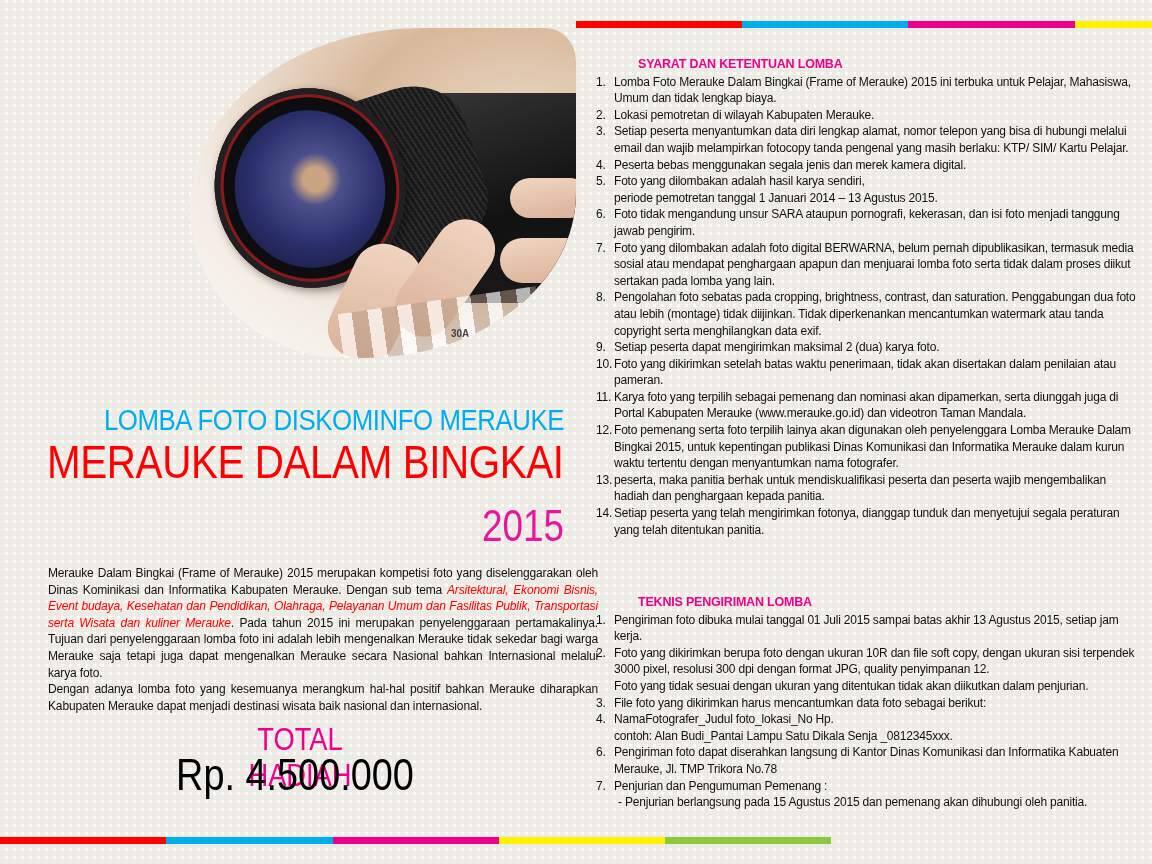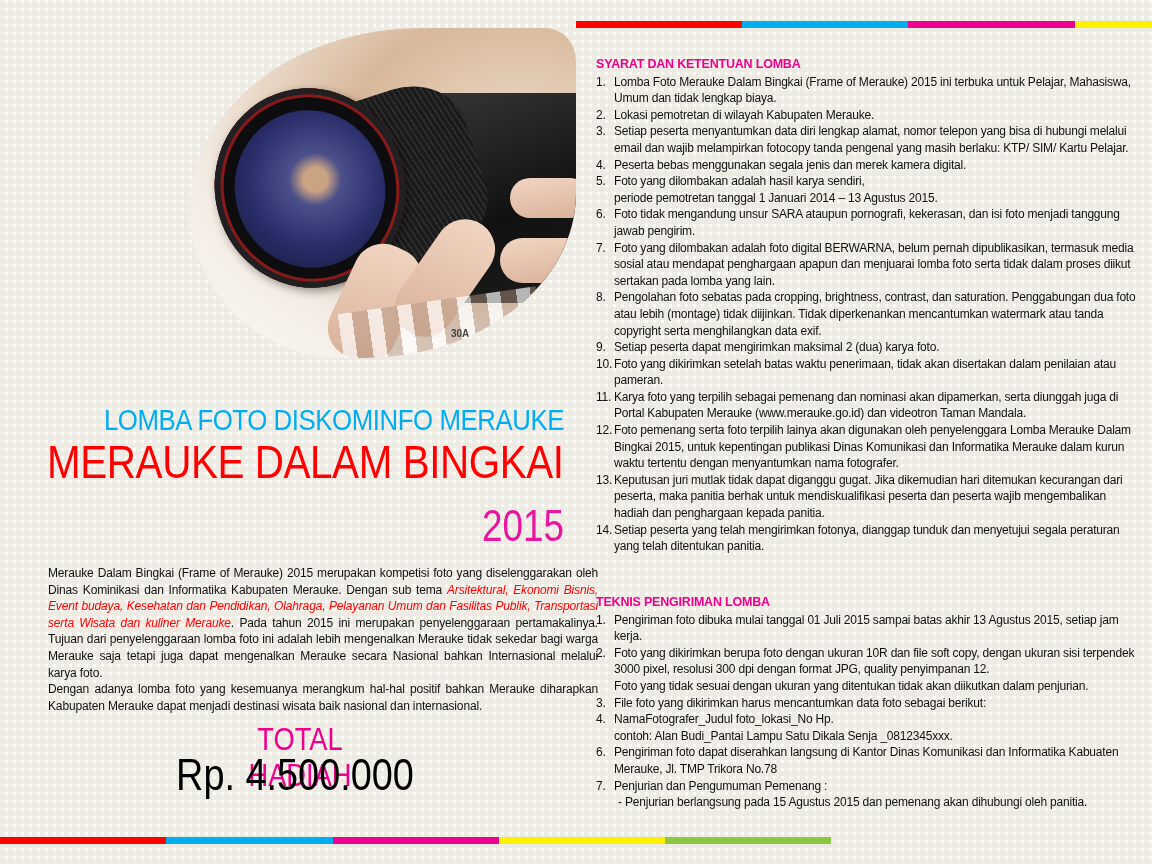--- a/index.html
+++ b/index.html
@@ -99,21 +99,21 @@
     transform: scaleX(0.88);
   }
   .prize-value {
     position: absolute; left: 150px; top: 750px; width: 290px; text-align: center;
     color: #000; font-size: 44px;
     transform: scaleX(0.86);
   }
 
   
   .right { position: absolute; left: 596px; width: 545px; font-size: 12px; line-height: 16.6px; letter-spacing: -0.2px; }
-  .sec-head { color: #ec008c; font-weight: bold; font-size: 12.5px; margin-bottom: 1px; }
+  .sec-head { color: #ec008c; font-weight: bold; font-size: 12.5px; margin-bottom: 1px; margin-left: 42px; }
   .right ol { list-style: none; margin: 0; padding: 0; }
   .right li { position: relative; padding-left: 18px; }
   .right li .num { position: absolute; left: 0; top: 0; }
   .right .sub { padding-left: 4px; }
   .syarat { top: 56px; }
   .teknis { top: 594px; }
 </style>
 </head>
 <body>
 
@@ -214,21 +214,20 @@
         <div>Portal Kabupaten Merauke (www.merauke.go.id) dan videotron Taman Mandala.</div>
       </li>
       <li>
         <span class="num">12.</span>
         <div>Foto pemenang serta foto terpilih lainya akan digunakan oleh penyelenggara Lomba Merauke Dalam</div>
         <div>Bingkai 2015, untuk kepentingan publikasi Dinas Komunikasi dan Informatika Merauke dalam kurun</div>
         <div>waktu tertentu dengan menyantumkan nama fotografer.</div>
       </li>
       <li>
         <span class="num">13.</span>
-        <div>Keputusan juri mutlak tidak dapat diganggu gugat. Jika dikemudian hari ditemukan kecurangan dari</div>
         <div>peserta, maka panitia berhak untuk mendiskualifikasi peserta dan peserta wajib mengembalikan</div>
         <div>hadiah dan penghargaan kepada panitia.</div>
       </li>
       <li>
         <span class="num">14.</span>
         <div>Setiap peserta yang telah mengirimkan fotonya, dianggap tunduk dan menyetujui segala peraturan</div>
         <div>yang telah ditentukan panitia.</div>
       </li>
     </ol>
 </div>

